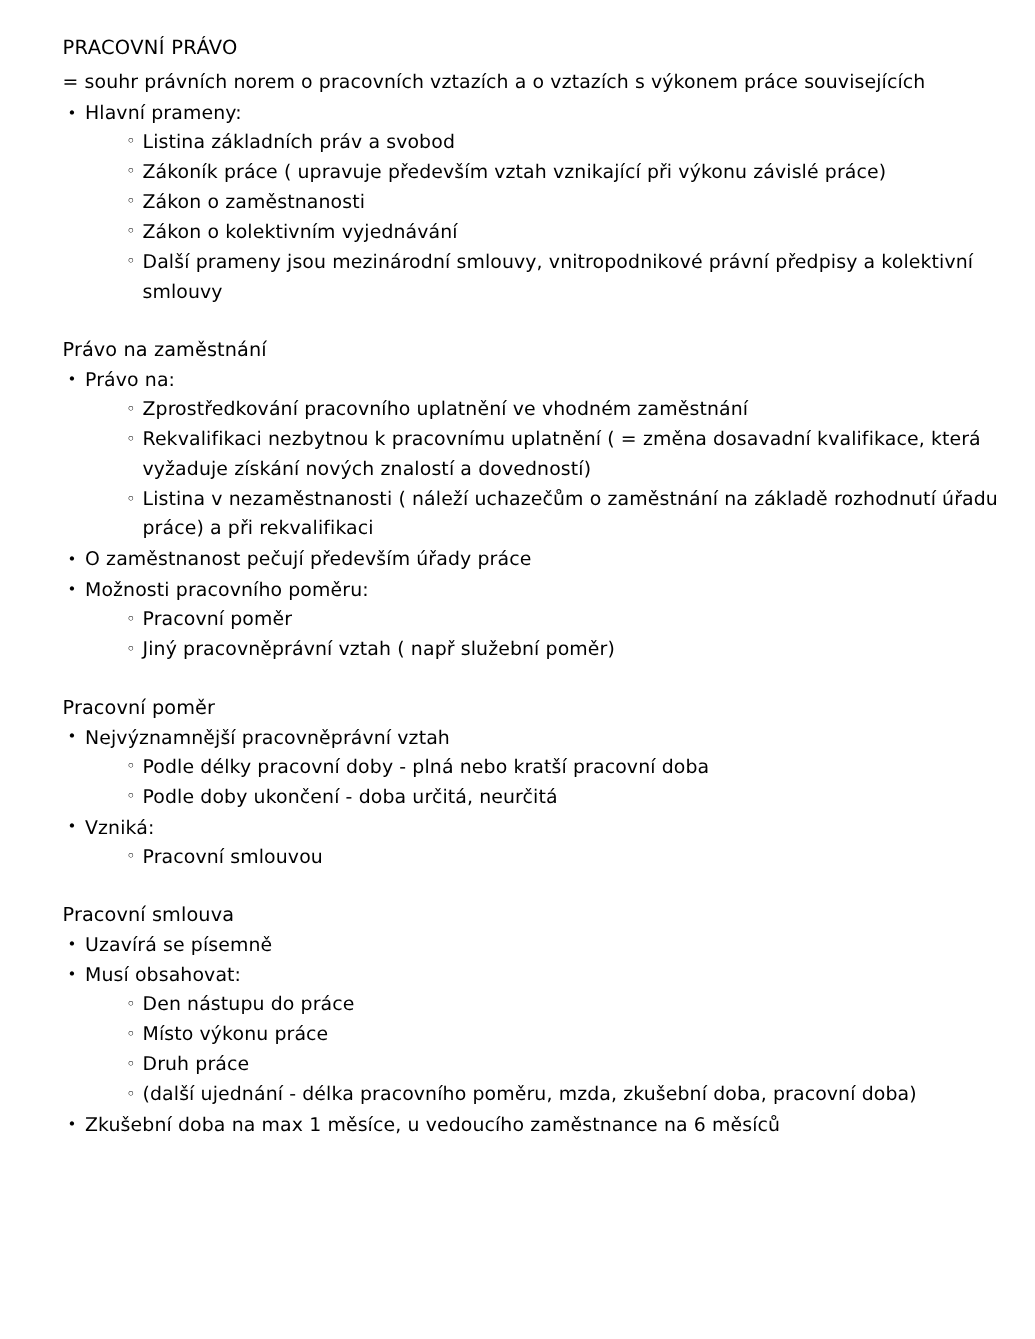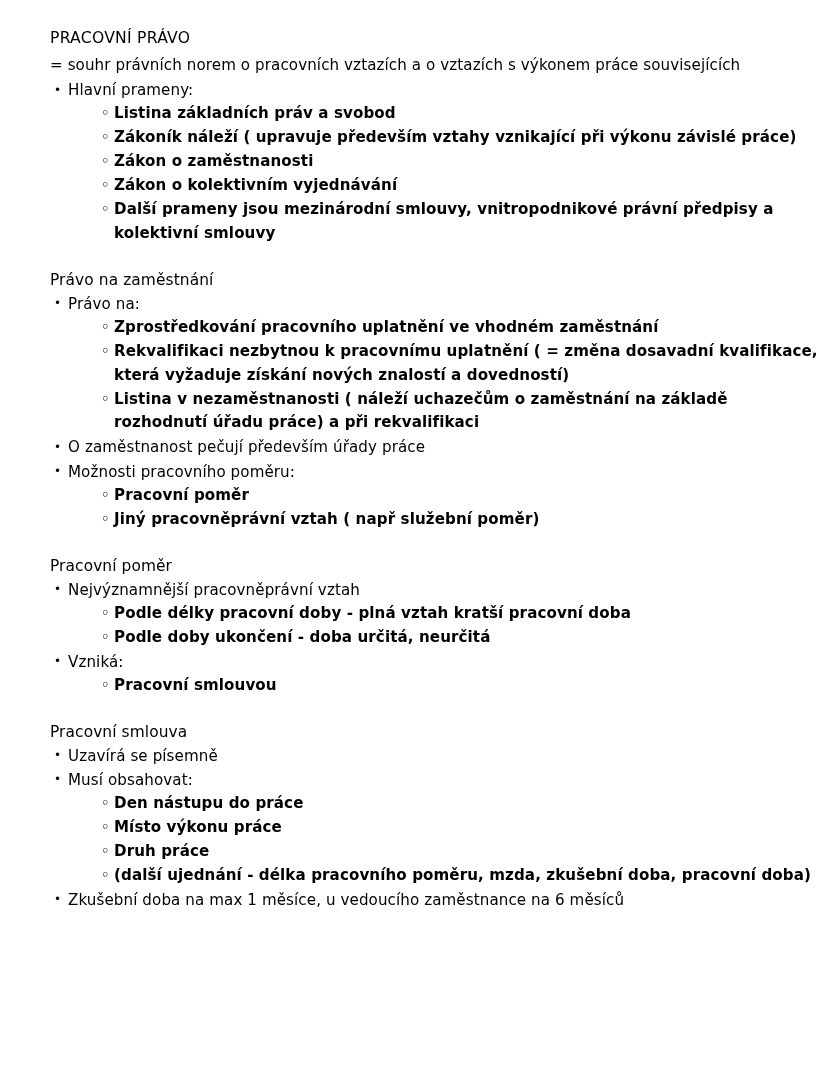--- a/index.html
+++ b/index.html
@@ -79,21 +79,20 @@
     top: -0.5px;
     font-size: 12px;
     line-height: 24.2px;
     color: #000;
   }
 
   ul.lvl2 {
     list-style: none;
     margin: 0;
     padding: 0 0 0 34px;
-    font-weight: bold;
   }
   ul.lvl2 > li.item2 {
     position: relative;
     padding-left: 12px;
     margin: 0;
     line-height: 23.9px;
   }
   ul.lvl2 > li.item2::before {
     content: "\25E6";
     position: absolute;
@@ -111,21 +110,21 @@
   <div class="doc-body">
 
     <div class="section">
       <p class="title-line">PRACOVNÍ PRÁVO</p>
       <p class="lead-line">= souhr právních norem o pracovních vztazích a o vztazích s výkonem práce souvisejících</p>
       <ul class="lvl1">
         <li class="item1">
           <span class="row1">Hlavní prameny:</span>
           <ul class="lvl2">
             <li class="item2">Listina základních práv a svobod</li>
-            <li class="item2">Zákoník náleží ( upravuje především vztahy vznikající při výkonu závislé práce)</li>
+            <li class="item2">Zákoník práce ( upravuje především vztah vznikající při výkonu závislé práce)</li>
             <li class="item2">Zákon o zaměstnanosti</li>
             <li class="item2">Zákon o kolektivním vyjednávání</li>
             <li class="item2">Další prameny jsou mezinárodní smlouvy, vnitropodnikové právní předpisy a kolektivní smlouvy</li>
           </ul>
         </li>
       </ul>
     </div>
 
     <div class="section">
       <p class="heading">Právo na zaměstnání</p>
@@ -152,21 +151,21 @@
     </div>
 
     <div class="section">
       <p class="heading">Pracovní poměr</p>
       <ul class="lvl1">
         <li class="item1">
           <span class="row1">Nejvýznamnější pracovněprávní vztah</span>
         </li>
         <li class="item1">
           <ul class="lvl2">
-            <li class="item2">Podle délky pracovní doby - plná vztah kratší pracovní doba</li>
+            <li class="item2">Podle délky pracovní doby - plná nebo kratší pracovní doba</li>
             <li class="item2">Podle doby ukončení - doba určitá, neurčitá</li>
           </ul>
         </li>
         <li class="item1">
           <span class="row1">Vzniká:</span>
           <ul class="lvl2">
             <li class="item2">Pracovní smlouvou</li>
           </ul>
         </li>
       </ul>

